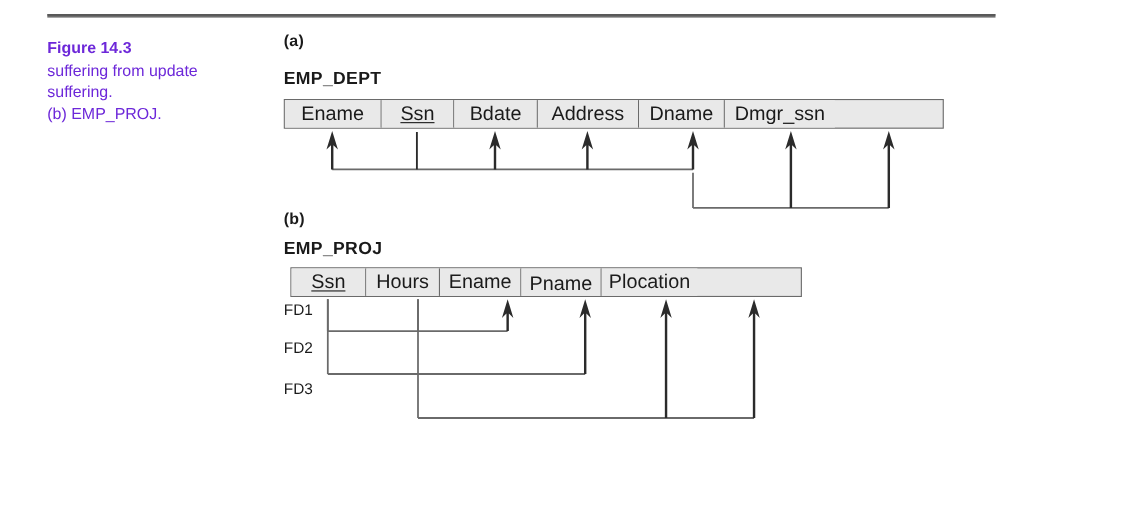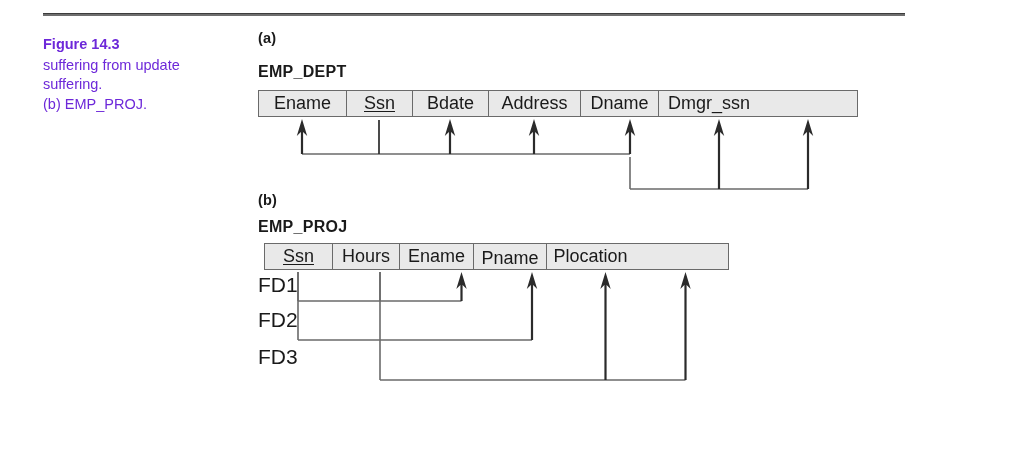--- a/index.html
+++ b/index.html
@@ -90,21 +90,21 @@
 
   
   .fd-layer {
     position: absolute;
     left: 0;
     pointer-events: none;
   }
 
   .fd-row-label {
     position: absolute;
-    font-size: 21px;
+    font-size: 14px;
     color: #1a1a1a;
   }
 </style>
 </head>
 <body>
 
 <div id="top-rule"></div>
 
 <div id="caption">
   <span class="fig-title">Figure 14.3</span>

